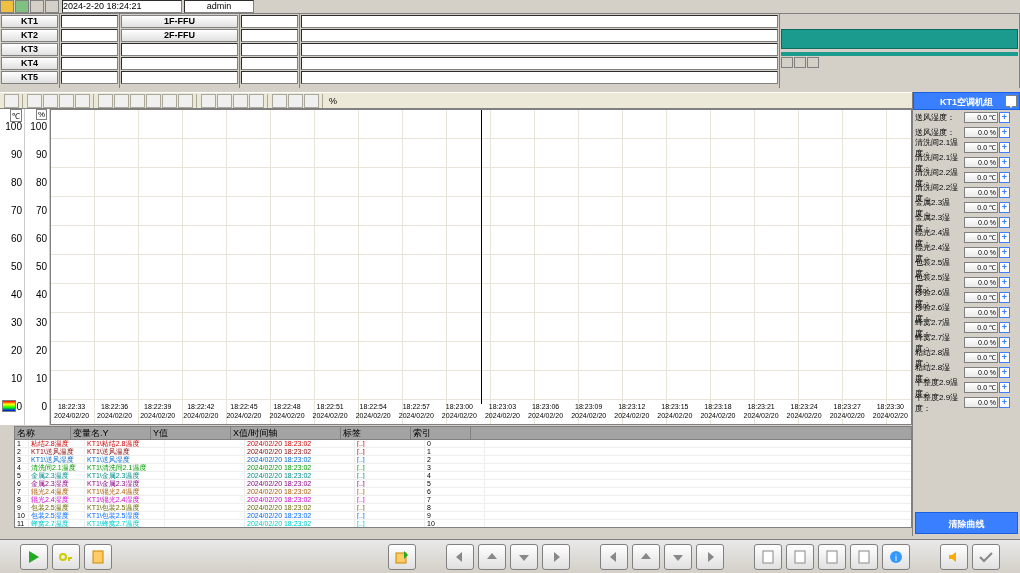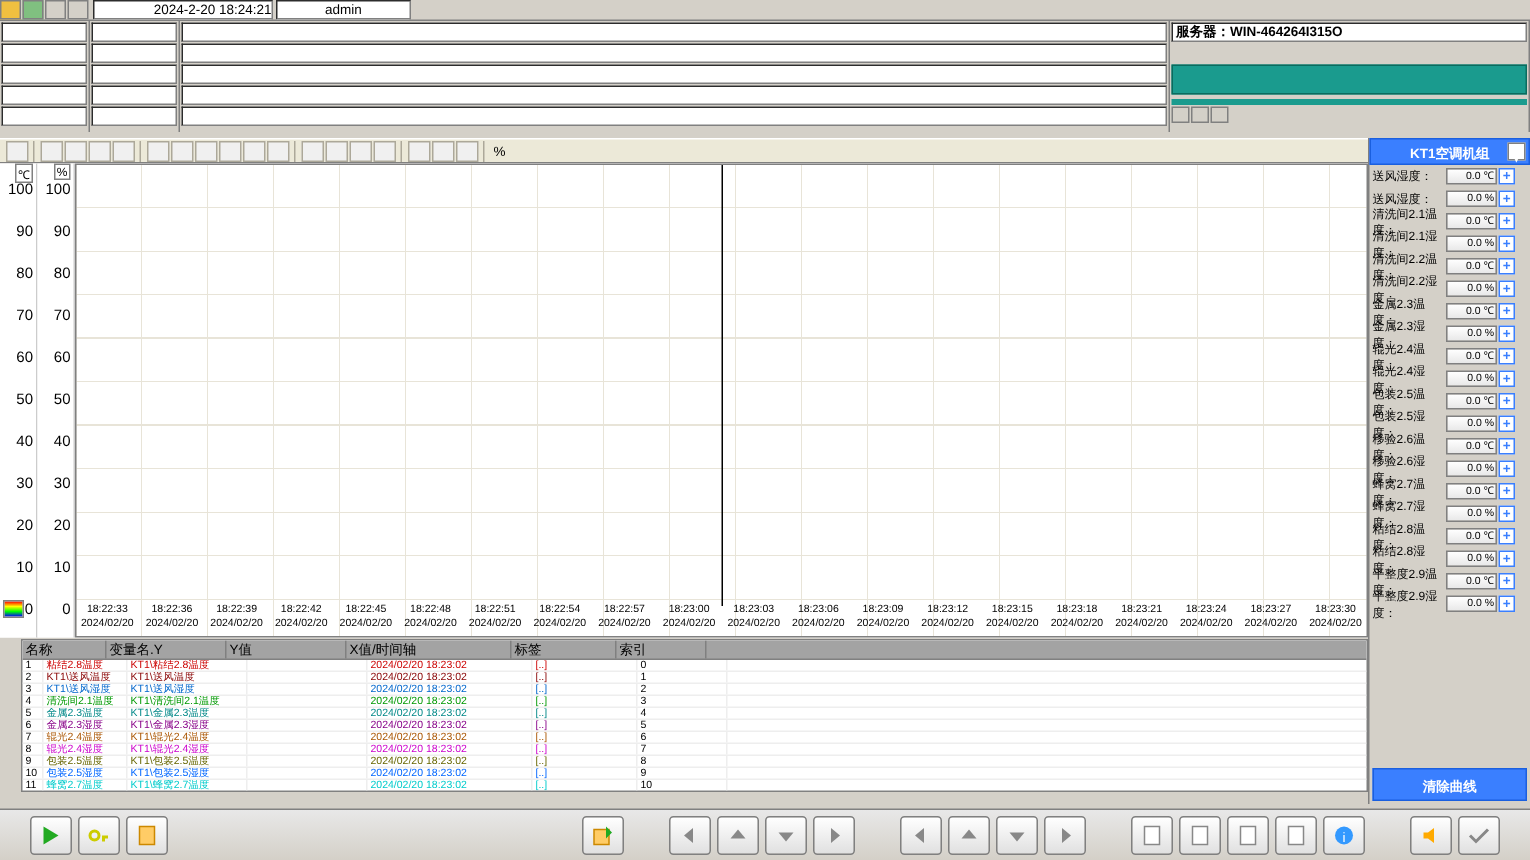--- a/index.html
+++ b/index.html
@@ -1,21 +1,21 @@
 <!DOCTYPE html>
 <html><head>
 <meta charset="utf-8">
 <style>
 *{box-sizing:border-box;margin:0;padding:0;font-family:"Microsoft YaHei",sans-serif;font-size:9px}
 body{width:1020px;height:573px;background:#d4d0c8;overflow:hidden;position:relative}
 .topbar{position:absolute;left:0;top:0;right:0;height:14px;background:#d4d0c8;border-bottom:1px solid #808080;display:flex;align-items:stretch}
 .top-icon{width:14px;height:13px;border:1px solid #808080;background:#d4d0c8;margin-right:1px}
 .top-msg{flex:1;background:#fff;border:1px inset #808080;text-align:center;line-height:11px;color:#000;margin:0 4px}
-.top-date{width:120px;background:#fff;border:1px inset #808080;text-align:right;line-height:11px;margin-left:2px}
-.top-login{width:90px;background:#fff;border:1px inset #808080;text-align:center;line-height:11px;margin-left:2px}
+.top-date{width:120px;background:#fff;border:1px inset #808080;text-align:left;line-height:11px;margin-left:2px}
+.top-login{width:70px;background:#fff;border:1px inset #808080;text-align:center;line-height:11px;margin-left:2px}
 
 .header{position:absolute;left:0;top:14px;right:0;height:74px;background:#d4d0c8;display:flex}
 .hcol{border-right:1px solid #808080;padding:1px}
 .hcol.c1{width:60px}
 .hcol.c2{width:60px}
 .hcol.c3{width:120px}
 .hcol.c5{flex:1}
 .hcol.c6{width:240px}
 .hbtn{width:100%;height:13px;background:linear-gradient(#fff,#e0e0e0);border:1px solid #808080;text-align:center;line-height:11px;font-weight:bold;margin-bottom:1px}
 .whiterow{height:13px;background:#fff;border:1px inset #808080;margin-bottom:1px}
@@ -76,44 +76,57 @@
 <div class="topbar">
   <div class="top-icon" style="background:#f0c040"></div>
   <div class="top-icon" style="background:#80c080"></div>
   <div class="top-icon"></div>
   <div class="top-icon"></div>
   <div class="top-date">2024-2-20 18:24:21</div>
   <div class="top-login">admin</div>
 </div>
 
 <div class="header">
+  <div class="hcol c1" id="ktcol">
+      <div class="hbtn">KT1</div>
+      <div class="hbtn">KT2</div>
+      <div class="hbtn">KT3</div>
+      <div class="hbtn">KT4</div>
+      <div class="hbtn">KT5</div>
+    </div>
   <div class="hcol c2">
     <div class="whiterow"></div>
       <div class="whiterow"></div>
       <div class="whiterow"></div>
       <div class="whiterow"></div>
       <div class="whiterow"></div>
   </div>
+  <div class="hcol c3" id="ffucol">
+      <div class="hbtn">1F-FFU</div>
+      <div class="hbtn">2F-FFU</div>
+      <div class="whiterow"></div>
+      <div class="whiterow"></div>
+      <div class="whiterow"></div>
+    </div>
   <div class="hcol c2">
     <div class="whiterow"></div>
       <div class="whiterow"></div>
       <div class="whiterow"></div>
       <div class="whiterow"></div>
       <div class="whiterow"></div>
   </div>
   <div class="hcol c5">
     <div class="whiterow"></div>
       <div class="whiterow"></div>
       <div class="whiterow"></div>
       <div class="whiterow"></div>
       <div class="whiterow"></div>
   </div>
   <div class="hcol c6">
     <div class="srvbox">
-      <div class="srvrow">服务器：WIN-464264I315O</div>
       <div class="tealbar"></div>
       <div class="tealbar2"></div>
       <div class="srvtail">
           <span></span>
           <span></span>
           <span></span>
         </div>
     </div>
   </div>
 </div>

